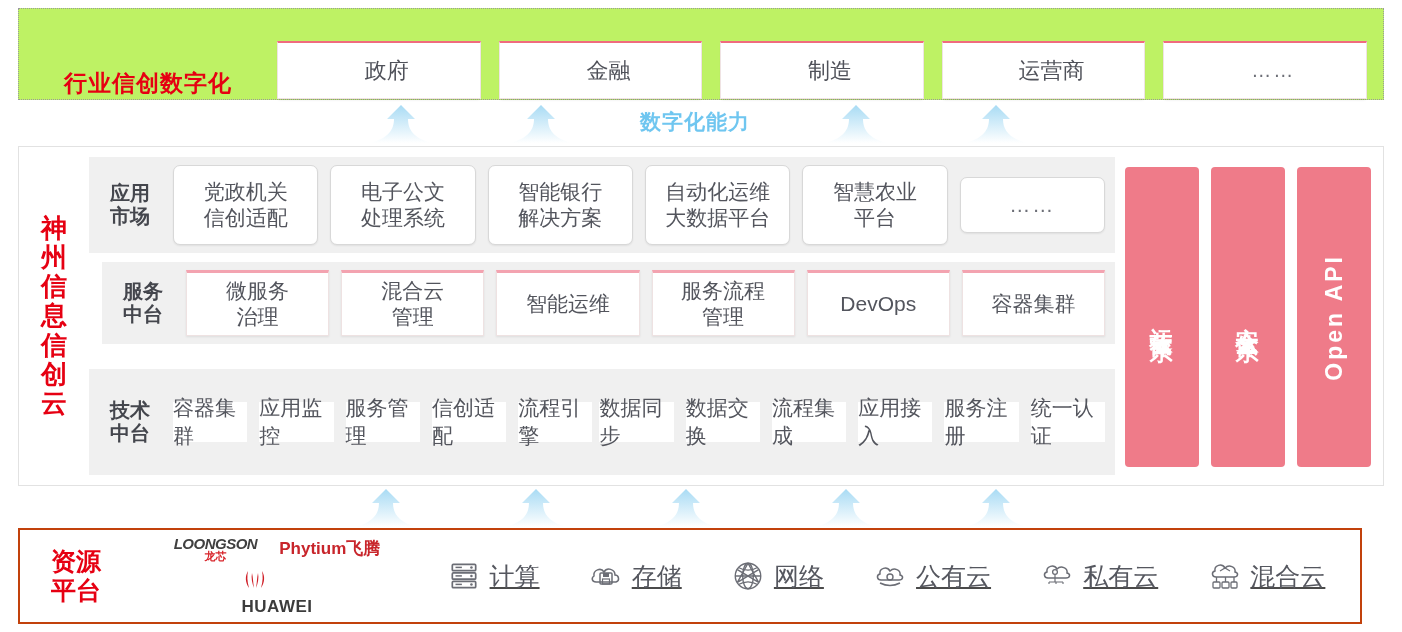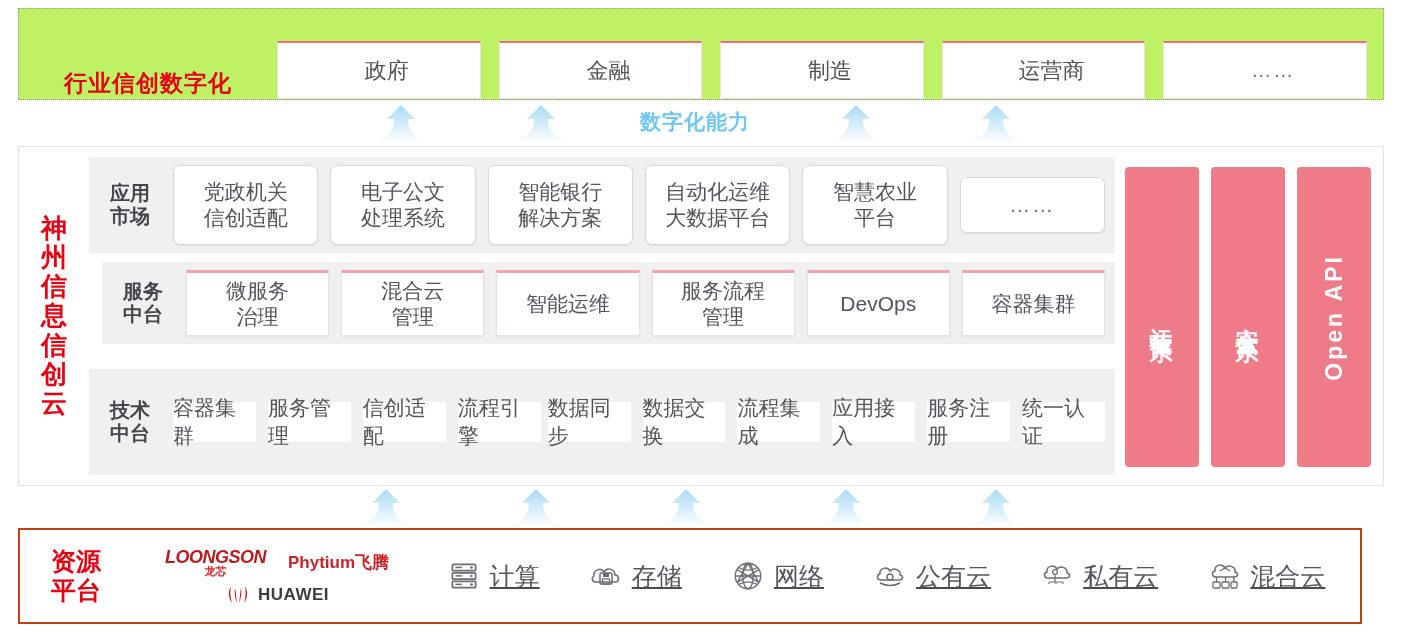--- a/index.html
+++ b/index.html
@@ -140,24 +140,24 @@
   #resource-title{
     width:112px;flex:0 0 112px;text-align:center;
     color:#e60012;font-weight:bold;font-size:25px;line-height:1.15;
   }
   #vendor-logos{
     flex:0 0 290px;display:flex;flex-direction:column;
     align-items:center;justify-content:center;gap:8px;
   }
   .logo-line{display:flex;align-items:center;gap:22px;}
   .logo-loongson{display:flex;flex-direction:column;align-items:center;line-height:1;}
-  .logo-loongson .l1{font-size:18px;font-weight:bold;color:#b91c1c;font-style:italic;letter-spacing:-.5px;}
+  .logo-loongson .l1{font-size:15px;font-weight:bold;color:#404040;font-style:italic;letter-spacing:-.5px;}
   .logo-loongson .l2{font-size:11px;font-weight:bold;color:#d8262c;}
   .logo-phytium{font-size:17px;font-weight:bold;color:#c8252b;}
-  .logo-huawei{display:flex;align-items:center;gap:7px;}
+  .logo-huawei{display:flex;gap:7px;flex-direction:column;}
   .logo-huawei .hw-text{font-size:17px;font-weight:bold;color:#3c3c3c;letter-spacing:.5px;}
 
   #resource-items{flex:1;display:flex;align-items:flex-start;justify-content:space-around;padding-right:10px;text-decoration:underline;}
   .res-item{display:flex;align-items:center;gap:9px;}
   .res-item .res-label{font-size:25px;color:#55575f;}
   .res-icon{width:34px;height:34px;display:block;}
 </style>
 </head>
 <body>
 
@@ -293,20 +293,21 @@
       </div>
 
       <div class="layer" id="layer-tech">
         <div class="layer-label">
           <div>技术</div>
           <div>中台</div>
         </div>
         <div class="tech-grid">
           <div class="tech-row">
             <div class="tech-box">容器集群</div>
+            <div class="tech-box">应用监控</div>
             <div class="tech-box">服务管理</div>
             <div class="tech-box">信创适配</div>
             <div class="tech-box">流程引擎</div>
           </div>
           <div class="tech-row">
             <div class="tech-box">数据同步</div>
             <div class="tech-box">数据交换</div>
             <div class="tech-box">流程集成</div>
             <div class="tech-box">应用接入</div>
             <div class="tech-box">服务注册</div>

